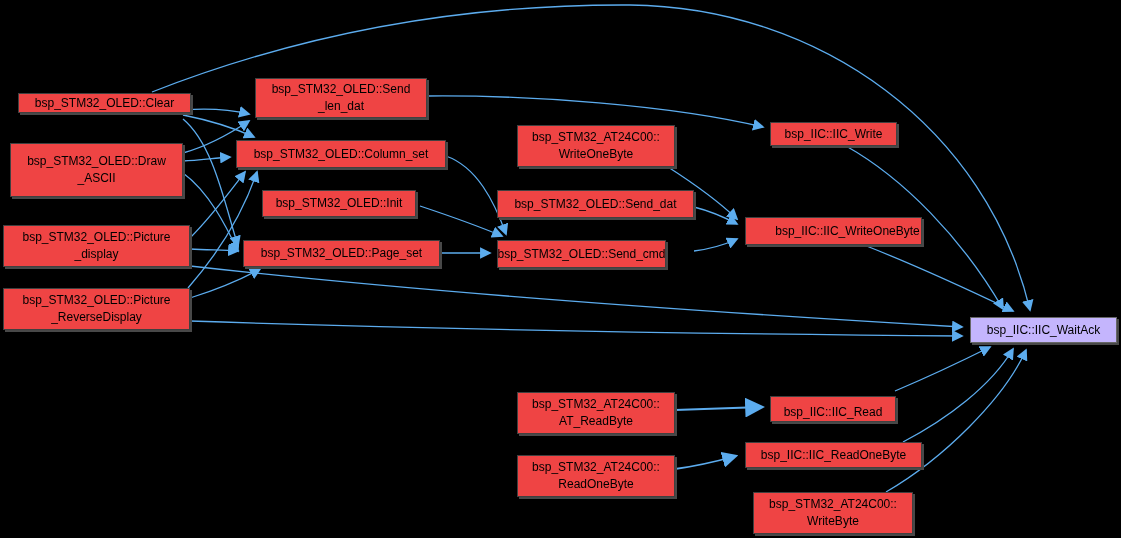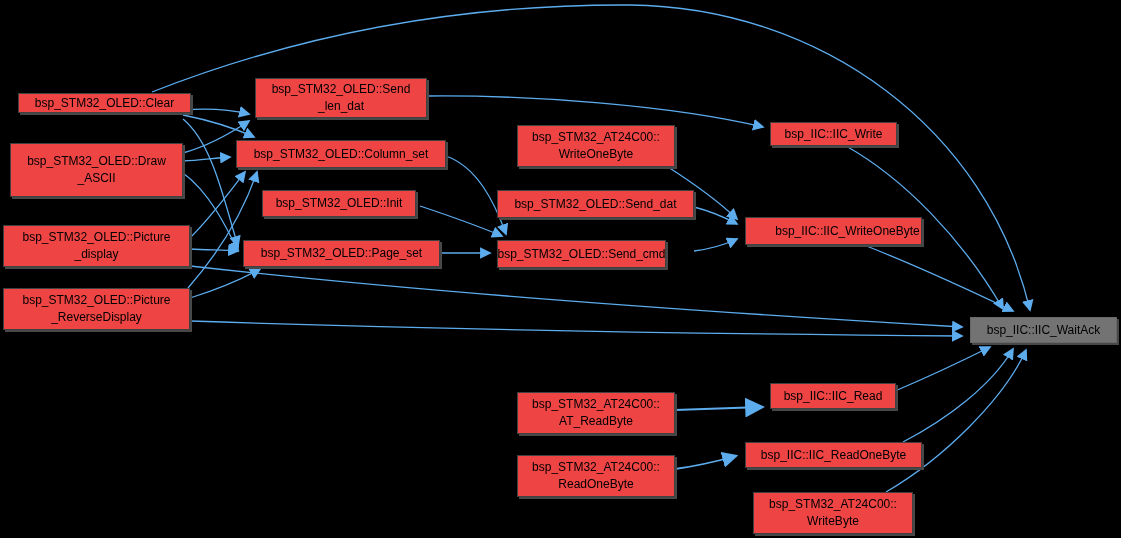--- a/index.html
+++ b/index.html
@@ -22,21 +22,21 @@
     display:flex;
     flex-direction:column;
     align-items:center;
     justify-content:center;
     font-size:12px;
     line-height:17px;
     white-space:nowrap;
     cursor:pointer;
   }
   .node.focus{
-    background:#737373;
+    background:#c4b5fd;
     border:1px solid #676767;
   }
   .edge{fill:none;}
 </style>
 </head>
 <body>
 
 <div id="canvas" style="background: rgb(0, 0, 0);">
   <svg id="edge-layer" width="1121" height="538" viewBox="0 0 1121 538">
     <defs>
@@ -123,21 +123,21 @@
         <span>bsp_IIC::IIC_WaitAck</span>
       </div>
       <div class="node" style="left: 517px; top: 392px; width: 158px; height: 42px;">
         <span>bsp_STM32_AT24C00::</span>
         <span>AT_ReadByte</span>
       </div>
       <div class="node" style="left: 517px; top: 455px; width: 158px; height: 42px;">
         <span>bsp_STM32_AT24C00::</span>
         <span>ReadOneByte</span>
       </div>
-      <div class="node" style="left: 770px; top: 383px; width: 126px; height: 26px;">
+      <div class="node" style="left: 770px; top: 396px; width: 126px; height: 26px; justify-content: flex-end;">
         <span>bsp_IIC::IIC_Read</span>
       </div>
       <div class="node" style="left: 745px; top: 442px; width: 177px; height: 26px;">
         <span>bsp_IIC::IIC_ReadOneByte</span>
       </div>
       <div class="node" style="left: 753px; top: 492px; width: 160px; height: 42px;">
         <span>bsp_STM32_AT24C00::</span>
         <span>WriteByte</span>
       </div>
     </div>

